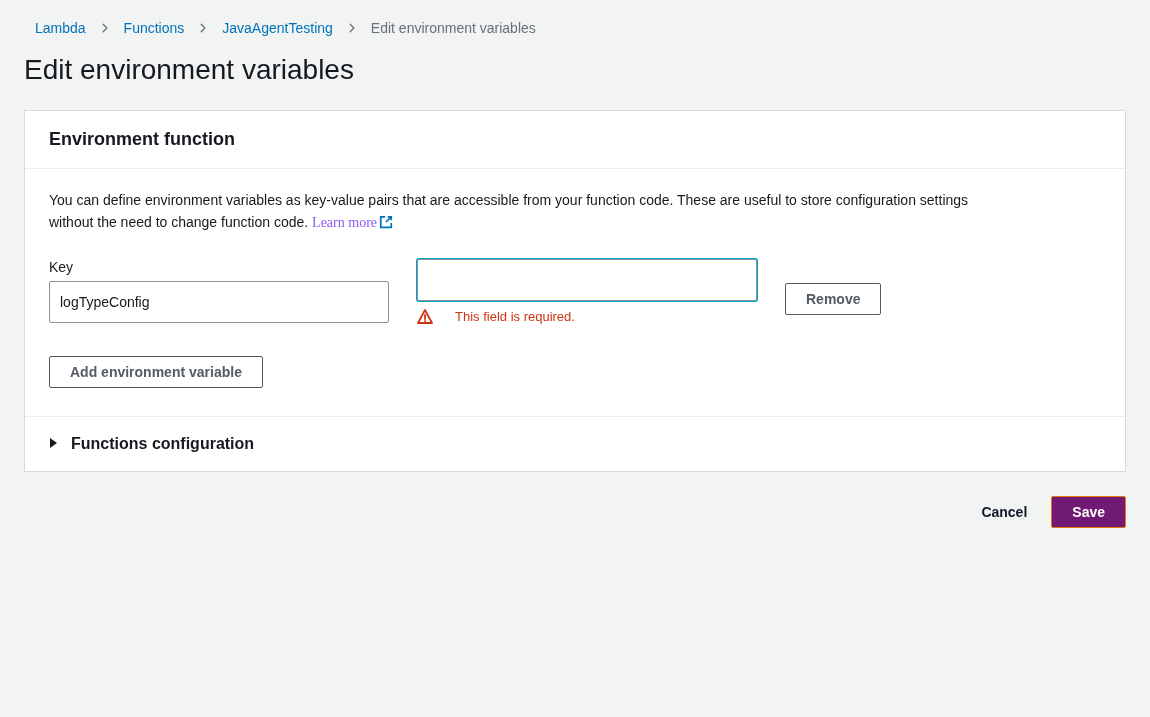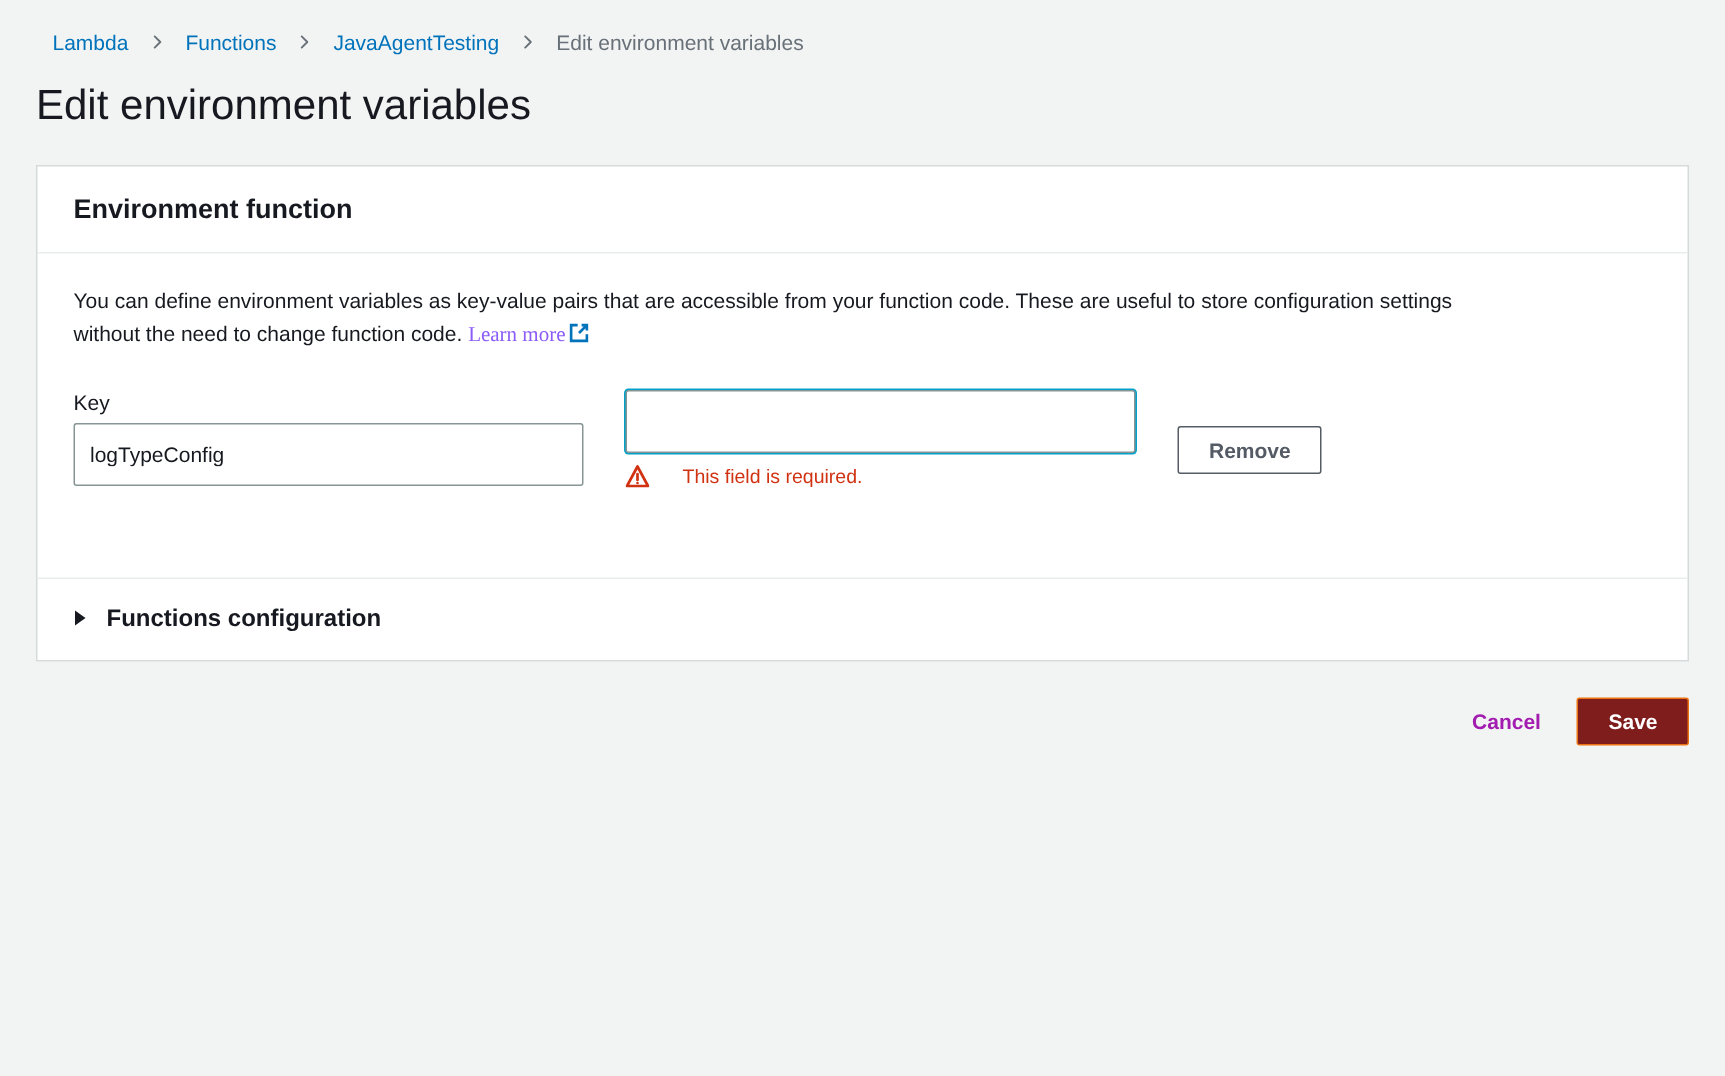--- a/index.html
+++ b/index.html
@@ -130,28 +130,28 @@
     cursor: pointer;
     font-family: inherit;
     white-space: nowrap;
   }
   .btn-normal {
     background: #fff;
     color: #545b64;
     border: 1px solid #545b64;
   }
   .btn-primary {
-    background: #7f1d1d;
+    background: #701a75;
     color: #fff;
     border: 1px solid #ec7211;
   }
   .btn-link {
     background: none;
     border: none;
-    color: #a21caf;
+    color: #0f172a;
     font-weight: 700;
     cursor: pointer;
     padding: 0 12px;
     height: 36px;
     font-size: 14px;
     font-family: inherit;
   }
   .remove-col {
     padding-top: 24px;
   }
@@ -240,20 +240,21 @@
                 </svg>
             </span>
             <span>This field is required.</span>
           </div>
         </div>
         <div class="remove-col">
           <button class="btn btn-normal">Remove</button>
         </div>
       </div>
 
+      <button class="btn btn-normal">Add environment variable</button>
     </div>
 
     <div class="expand-section">
       <span class="triangle">
         <svg width="10" height="12" viewBox="0 0 10 12">
             <path d="M1 1l7 5-7 5V1z" fill="#16191f"></path>
           </svg>
       </span>
       <span class="expand-title">Functions configuration</span>
     </div>

